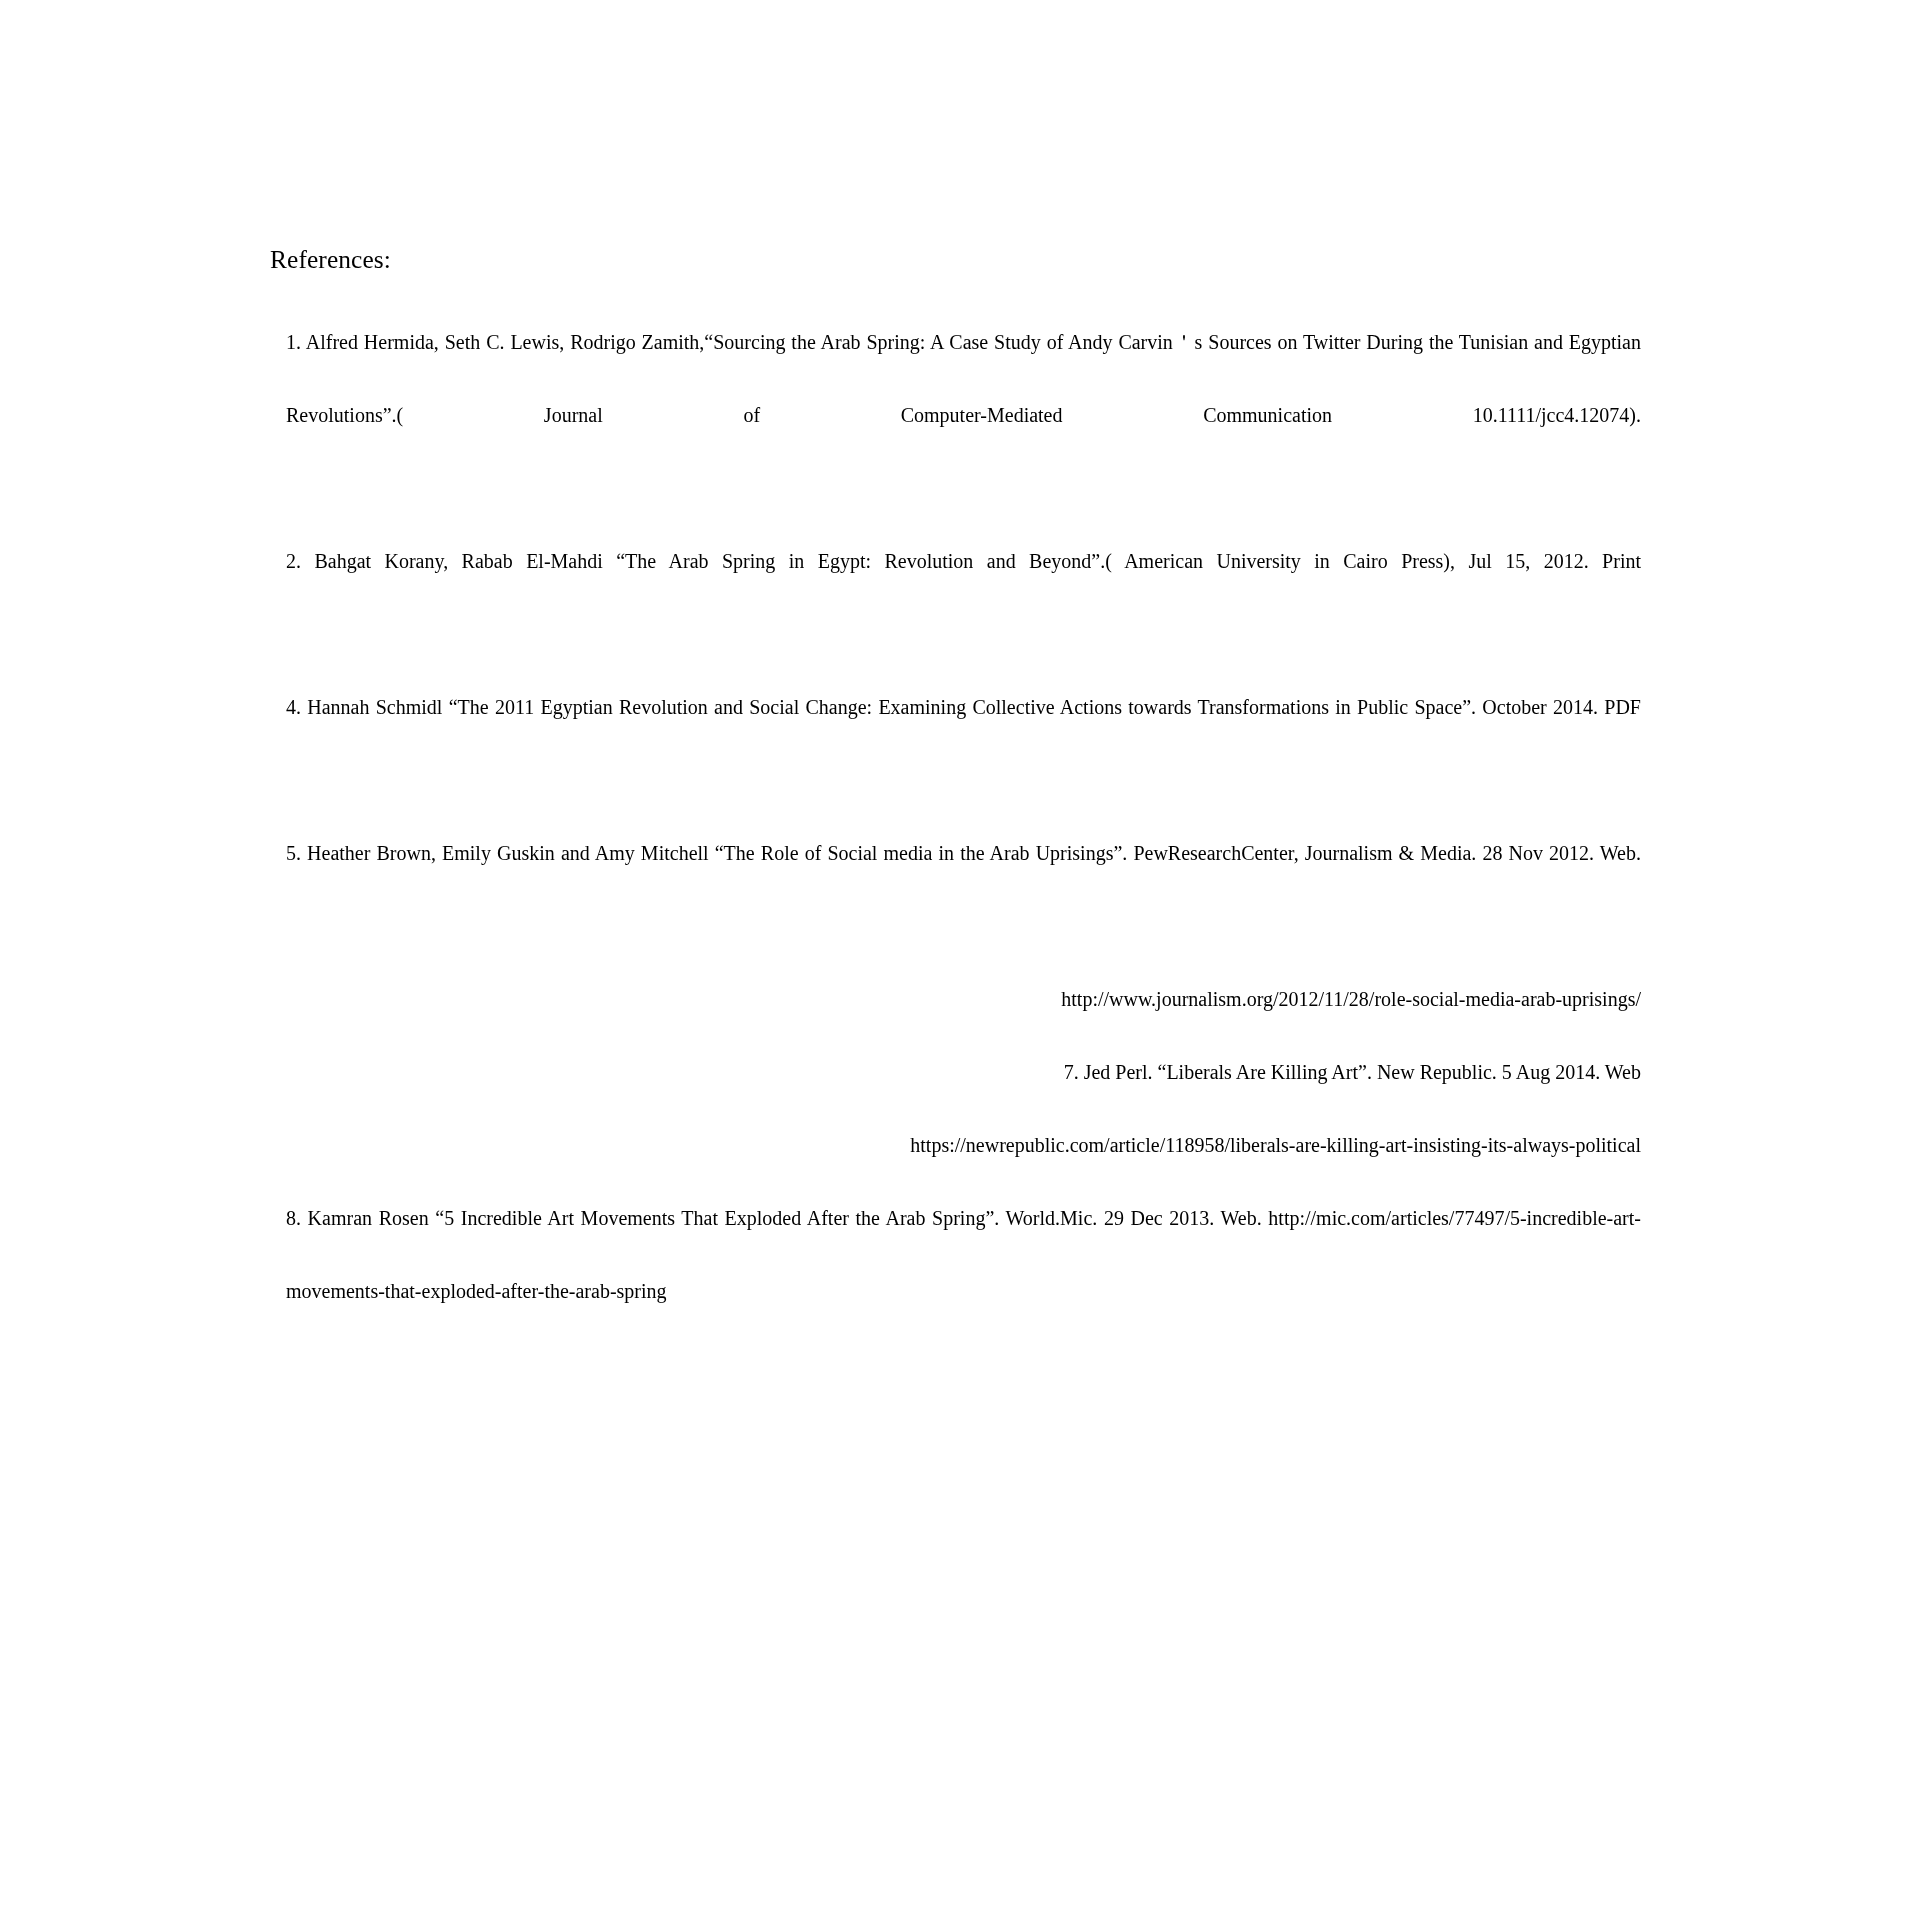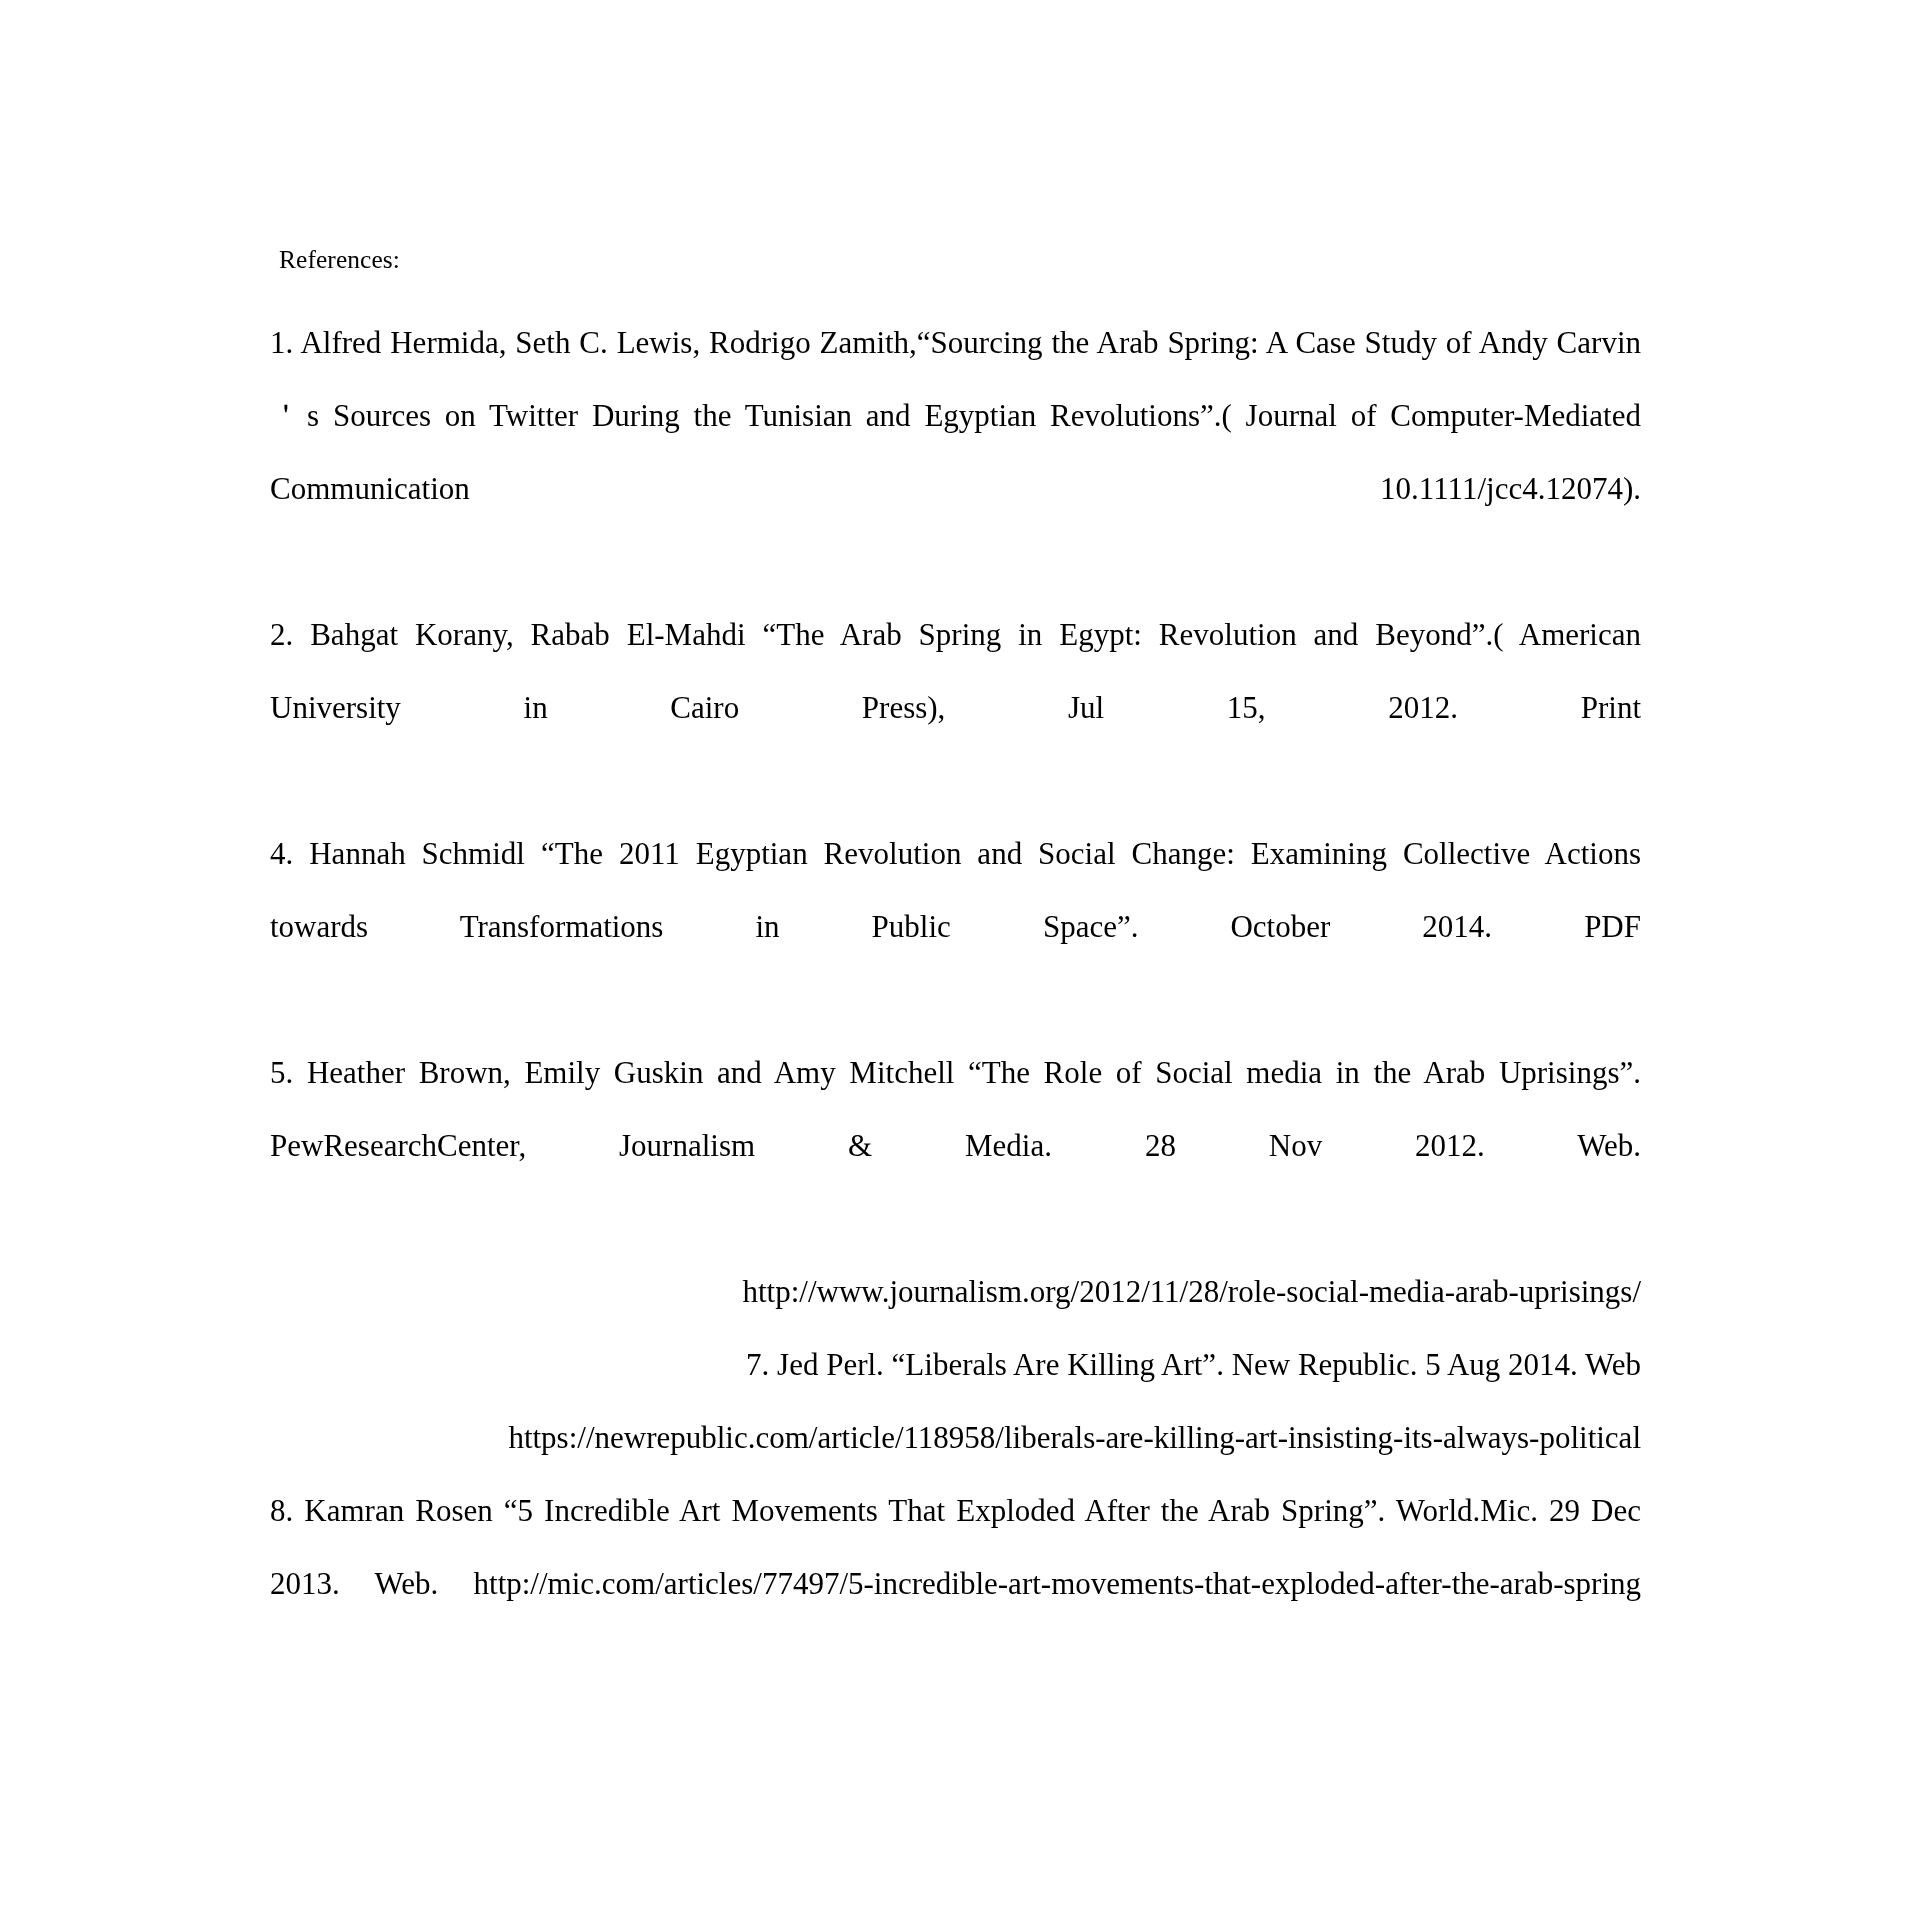--- a/index.html
+++ b/index.html
@@ -20,36 +20,36 @@
     box-sizing: border-box;
     padding: 247px 270px 0 270px;
     overflow: hidden;
   }
   .doc-body {
     width: 1371px;
   }
   .page-title {
     font-size: 25.4px;
     line-height: 1.0;
-    margin: 0 0 34px 9px;
+    margin: 0 0 34px 0;
     font-weight: normal;
     text-align: left;
     letter-spacing: 0.1px;
   }
   .ref-list {
     margin: 0;
     padding: 0;
     list-style: none;
   }
   .ref-item {
-    font-size: 31px;
+    font-size: 20px;
     line-height: 73px;
     text-align: justify;
     text-justify: inter-word;
-    margin: 0 0 0 0;
+    margin: 0 0 0 16px;
     padding: 0;
     word-wrap: break-word;
     overflow-wrap: break-word;
     hyphens: none;
   }
   
   .ref-item::after {
     content: "";
     display: inline-block;
     width: 100%;

